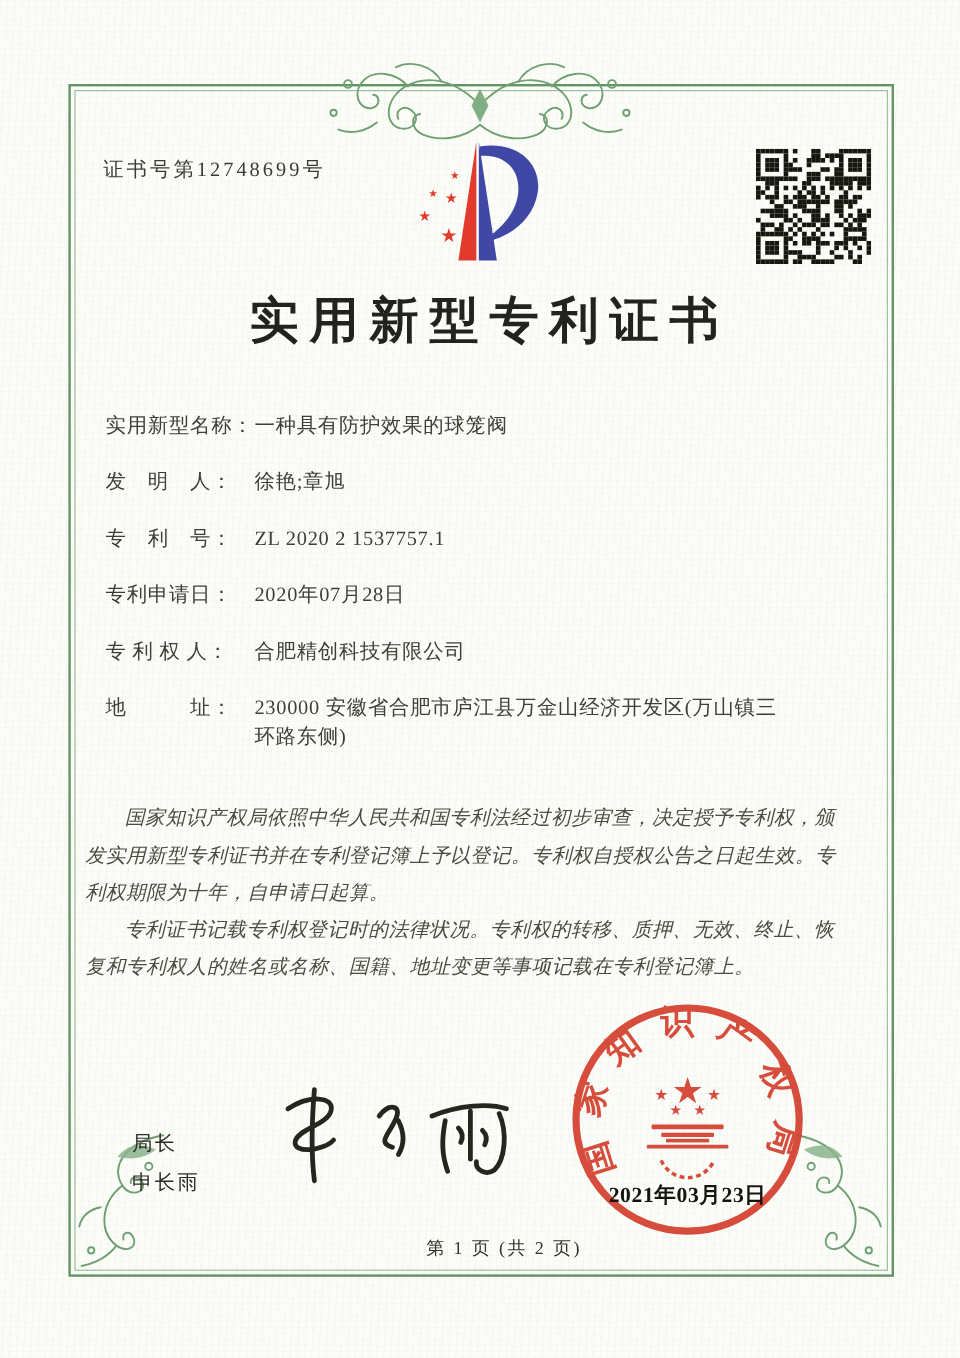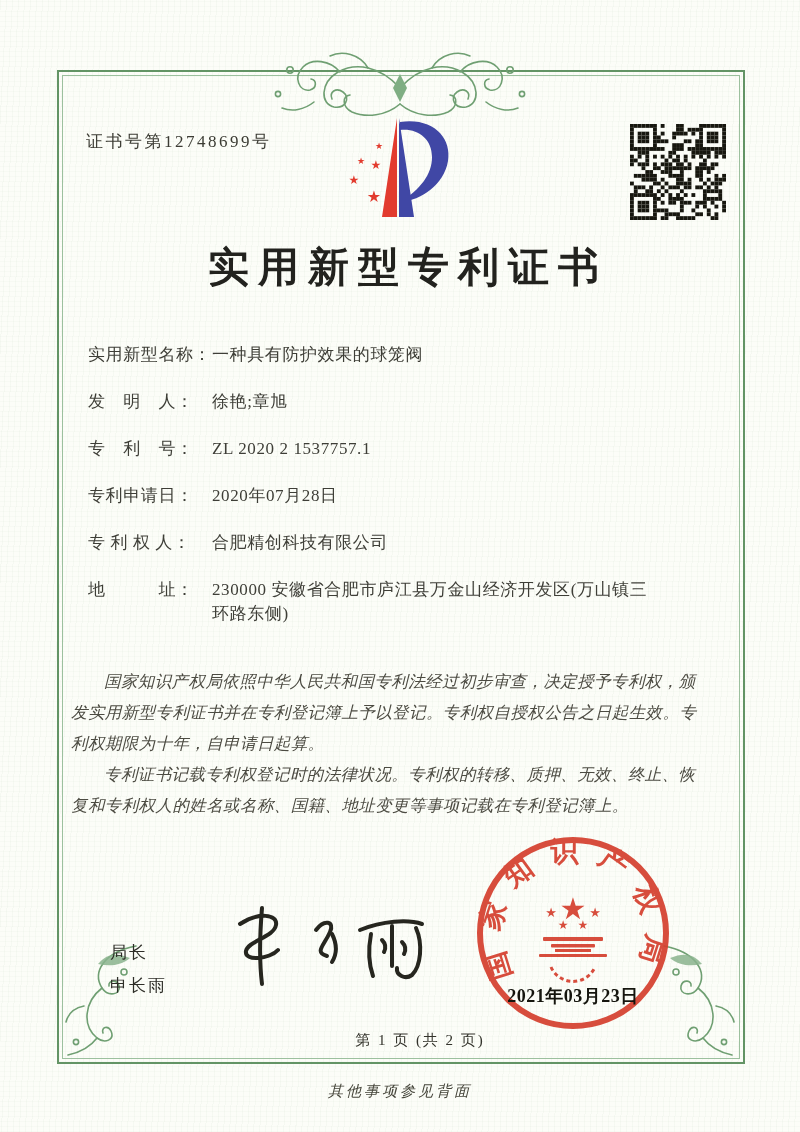--- a/index.html
+++ b/index.html
@@ -520,15 +520,14 @@
       <rect x="-30" y="0" width="60" height="4" rx="1"></rect>
       <rect x="-22" y="7" width="44" height="3.5" rx="1"></rect>
       <rect x="-18" y="12" width="36" height="3"></rect>
       <rect x="-34" y="17" width="68" height="3" rx="1"></rect>
       <path d="M-22,30 A24,24 0 0 0 22,30" fill="none" stroke="#d5402f" stroke-width="3" stroke-dasharray="4 3"></path>
     </g>
   </svg>
   <div class="seal-date">2021年03月23日</div>
 
   <div class="page-info">第 1 页 (共 2 页)</div>
-  <div class="back-note">其他事项参见背面</div>
 
 </div>
 
 </body></html>

